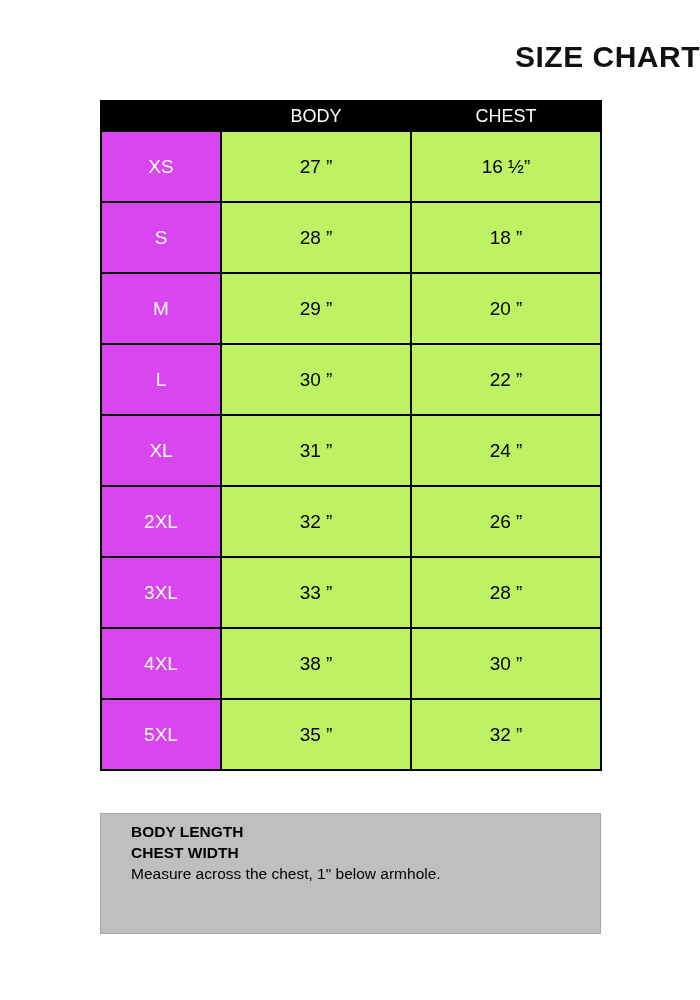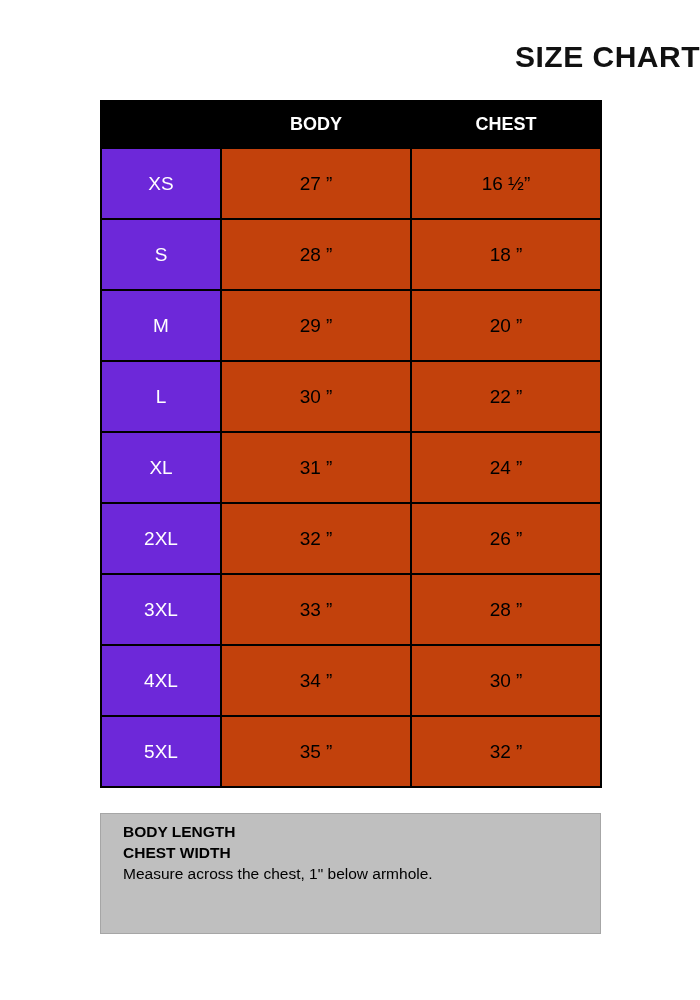--- a/index.html
+++ b/index.html
@@ -30,53 +30,53 @@
     border-collapse: collapse;
     table-layout: fixed;
   }
   table.size-chart col.c-size  { width: 120px; }
   table.size-chart col.c-body  { width: 190px; }
   table.size-chart col.c-chest { width: 190px; }
 
   table.size-chart thead th {
     background: #000000;
     color: #ffffff;
-    height: 47px;
+    height: 30px;
     font-size: 18px;
-    font-weight: bold;
+    font-weight: normal;
     text-align: center;
     vertical-align: middle;
     border: 2px solid #000000;
   }
   table.size-chart tbody th.size-cell {
-    background: #6d28d9;
+    background: #d946ef;
     color: #ffffff;
     font-size: 19px;
     font-weight: normal;
     text-align: center;
     vertical-align: middle;
     border: 2px solid #000000;
   }
   table.size-chart tbody tr { height: 71px; }
   table.size-chart tbody td {
-    background: #c2410c;
+    background: #bef264;
     color: #000000;
     font-size: 19px;
     text-align: center;
     vertical-align: middle;
     border: 2px solid #000000;
   }
 
   .notes-box {
     position: absolute;
     left: 100px; top: 813px;
     width: 501px; height: 121px;
     background: #bfbfbf;
     border: 1px solid #a6a6a6;
-    padding: 7px 22px;
+    padding: 7px 30px;
     font-size: 15.5px;
     line-height: 21px;
     color: #000000;
   }
   .notes-box .note-heading { margin: 0; font-weight: bold; }
   .notes-box .note-text    { margin: 0 0 19px 0; }
   .notes-box .note-text.last { margin-bottom: 0; }
 </style>
 </head>
 <body>
@@ -129,21 +129,21 @@
           <td>32 ”</td>
           <td>26 ”</td>
         </tr>
         <tr>
           <th class="size-cell">3XL</th>
           <td>33 ”</td>
           <td>28 ”</td>
         </tr>
         <tr>
           <th class="size-cell">4XL</th>
-          <td>34 ”</td>
+          <td>38 ”</td>
           <td>30 ”</td>
         </tr>
         <tr>
           <th class="size-cell">5XL</th>
           <td>35 ”</td>
           <td>32 ”</td>
         </tr>
       </tbody>
   </table>
 

